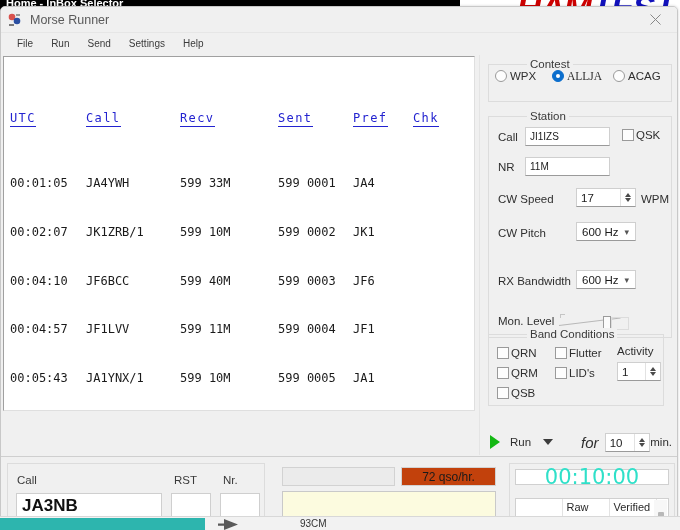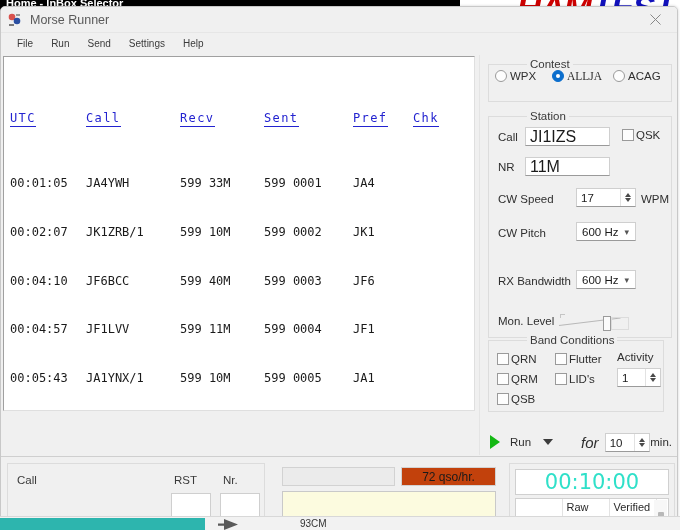--- a/index.html
+++ b/index.html
@@ -171,21 +171,21 @@
   }
   .log-row {
     color: #1a1a1a;
     position: relative;
     height: 16.3px;
   }
   .log-row span { position: absolute; top: 0; }
   .c-utc  { left: 2px; }
   .c-call { left: 78px; }
   .c-recv { left: 172px; }
-  .c-sent { left: 256px; }
+  .c-sent { left: 270px; }
   .c-pref { left: 345px; }
   .c-chk  { left: 405px; }
 
   
   #right-col {
     position: absolute;
     left: 482px; top: 1px;
     width: 194px; height: 396px;
     background: #f0f0f0;
   }
@@ -249,21 +249,21 @@
     position: absolute;
     font-size: 11.5px;
     color: #2f2f2f;
     white-space: nowrap;
   }
   .tbox {
     position: absolute;
     background: #ffffff;
     border: 1px solid #cfcfcf;
     border-bottom-color: #9a9a9a;
-    font-size: 16px;
+    font-size: 10px;
     color: #1a1a1a;
     padding: 2px 4px 0 4px;
     line-height: 14px;
     overflow: hidden;
     white-space: nowrap;
   }
   .checkbox {
     position: absolute;
     display: flex; align-items: center;
     font-size: 11.5px; color: #2f2f2f;
@@ -359,21 +359,21 @@
     cursor: pointer;
   }
   #mon-box {
     position: absolute;
     left: 52px; top: 4px;
     width: 18px; height: 13px;
     border: 1px solid #dcdcdc;
   }
 
   
-  #gb-band { left: 5px; top: 284px; width: 176px; height: 72px; }
+  #gb-band { left: 5px; top: 278px; width: 176px; height: 72px; }
   #act-label {
     position: absolute;
     left: 128px; top: 10px;
     font-size: 11.5px; color: #2f2f2f;
   }
 
   
   #run-row {
     position: absolute;
     left: 5px; top: 376px;
@@ -513,21 +513,21 @@
   
   #score-panel {
     position: absolute;
     left: 508px; top: 6px;
     width: 166px; height: 100px;
     border: 1px solid #dcdcdc;
   }
   #clock {
     position: absolute;
     left: 5px; top: 5px;
-    width: 154px; height: 26px;
+    width: 154px; height: 16px;
     background: #ffffff;
     border: 1px solid #d0d0d0;
     color: #2fe0c9;
     font-family: "DejaVu Sans", sans-serif;
     font-size: 21px;
     letter-spacing: 0px;
     display: flex; align-items: center; justify-content: center;
     white-space: nowrap;
   }
   #scoretable-wrap {
@@ -795,20 +795,21 @@
 
       <div id="bottom-sep"></div>
 
       <div id="bottom-area">
 
         <div id="entry-panel">
           <span class="entry-label" style="left:9px; top:10px;">Call</span>
           <span class="entry-label" style="left:166px; top:10px;">RST</span>
           <span class="entry-label" style="left:215px; top:10px;">Nr.</span>
 
+          <div id="call-input">JA3NB</div>
           <div id="rst-input"></div>
           <div id="nr-input"></div>
 
         </div>
 
         <div id="rate-panel">
           <div id="rate-blank"></div>
           <div id="rate-value">72  qso/hr.</div>
           <div id="graph">
             

